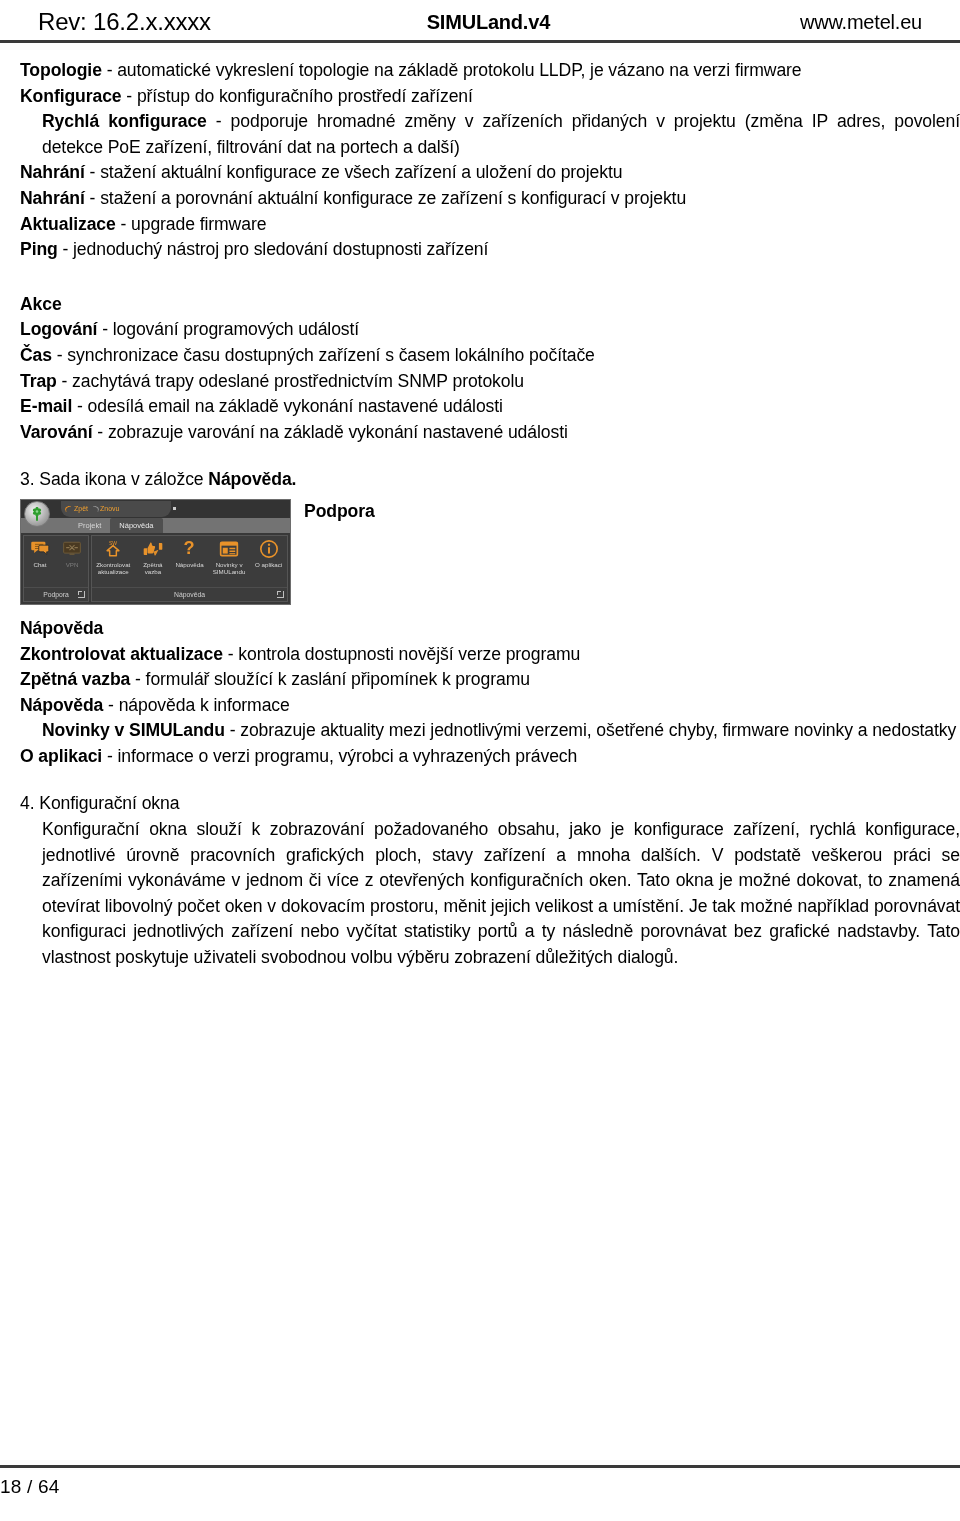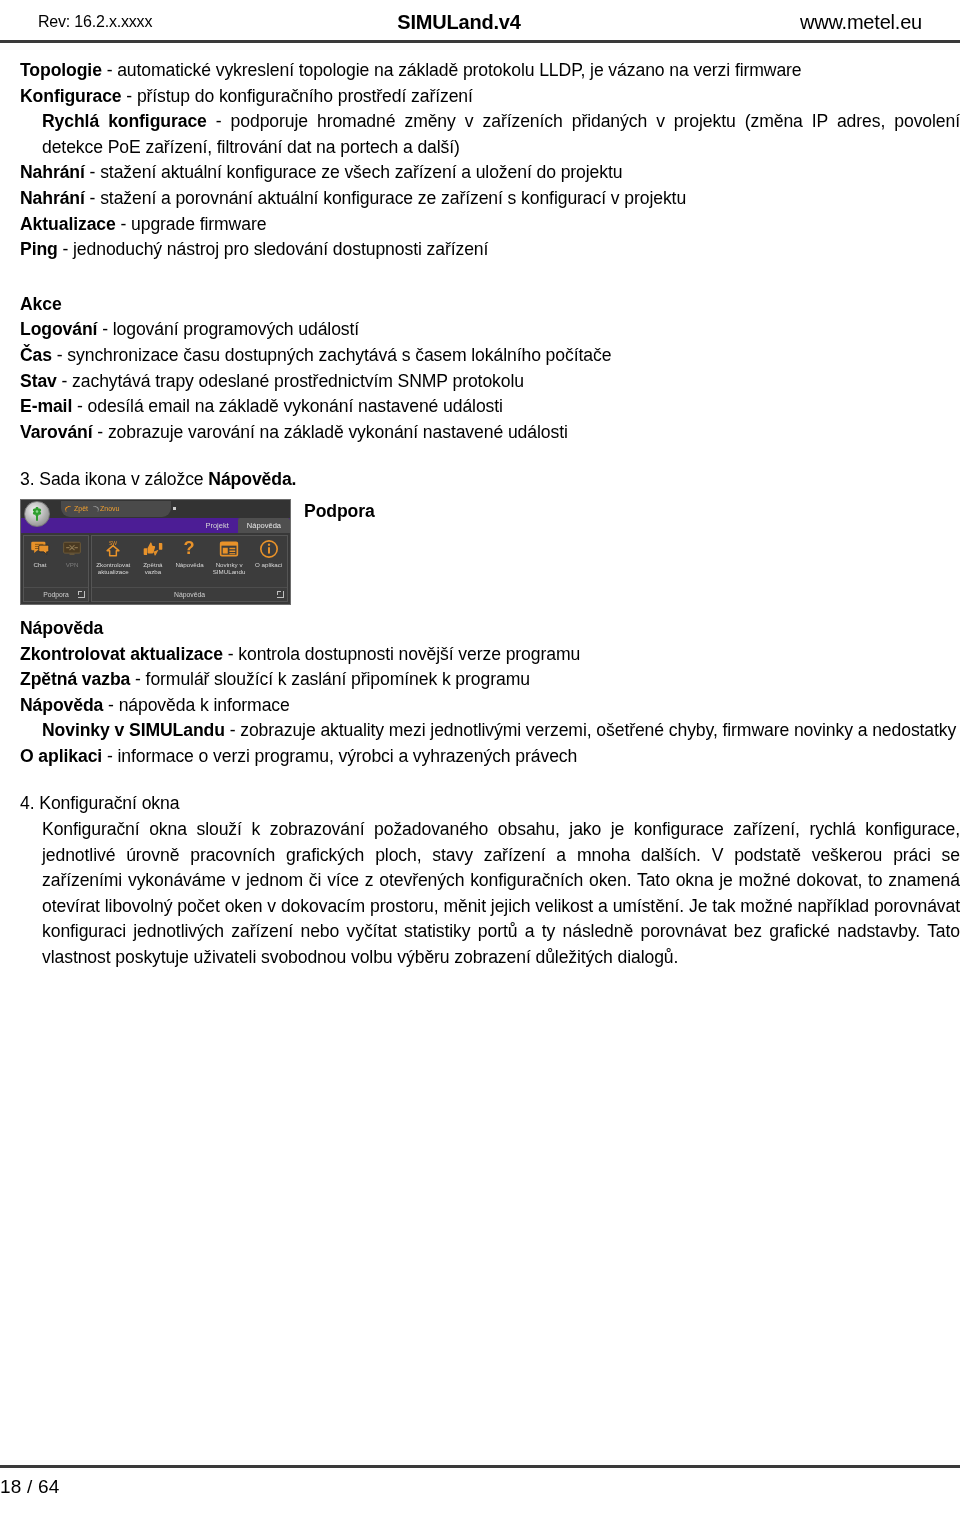--- a/index.html
+++ b/index.html
@@ -29,21 +29,21 @@
     top: 0;
     left: 0;
     width: 960px;
     height: 44px;
     display: flex;
     align-items: center;
     padding: 0 38px;
     box-sizing: border-box;
   }
   .hdr-left {
-    font-size: 16px;
+    font-size: 24px;
     letter-spacing: -0.2px;
     white-space: nowrap;
   }
   .hdr-center {
     flex: 1;
     text-align: center;
     font-size: 20px;
     font-weight: bold;
     letter-spacing: -0.2px;
     padding-right: 34px;
@@ -201,25 +201,24 @@
   }
   .ribbon-logo .puzzle {
     position: absolute;
     left: 4px; top: 4px;
     width: 16px; height: 16px;
   }
 
   .ribbon-tabs {
     position: relative;
     height: 15px;
-    background: #4c1d95;
+    background: #737373;
     padding-left: 48px;
     display: flex;
     align-items: flex-end;
-    justify-content: flex-end;
   }
   .ribbon-tab {
     font-size: 7.5px;
     color: #d6d6d6;
     padding: 2px 9px 2px 9px;
     line-height: 11px;
     white-space: nowrap;
   }
   .ribbon-tab.active {
     background: #4f4f4f;
@@ -360,24 +359,24 @@
       <b>Ping</b><span> - jednoduchý nástroj pro sledování dostupnosti zařízení</span>
     </div>
 
     <div class="spacer-lg"></div>
 
     <div class="line bold">Akce</div>
     <div class="line">
       <b>Logování</b><span> - logování programových událostí</span>
     </div>
     <div class="line">
-      <b>Čas</b><span> - synchronizace času dostupných zachytává s časem lokálního počítače</span>
-    </div>
-    <div class="line">
-      <b>Stav</b><span> - zachytává trapy odeslané prostřednictvím SNMP protokolu</span>
+      <b>Čas</b><span> - synchronizace času dostupných zařízení s časem lokálního počítače</span>
+    </div>
+    <div class="line">
+      <b>Trap</b><span> - zachytává trapy odeslané prostřednictvím SNMP protokolu</span>
     </div>
     <div class="line">
       <b>E-mail</b><span> - odesílá email na základě vykonání nastavené události</span>
     </div>
     <div class="line">
       <b>Varování</b><span> - zobrazuje varování na základě vykonání nastavené události</span>
     </div>
 
     <div class="spacer-md"></div>
 

